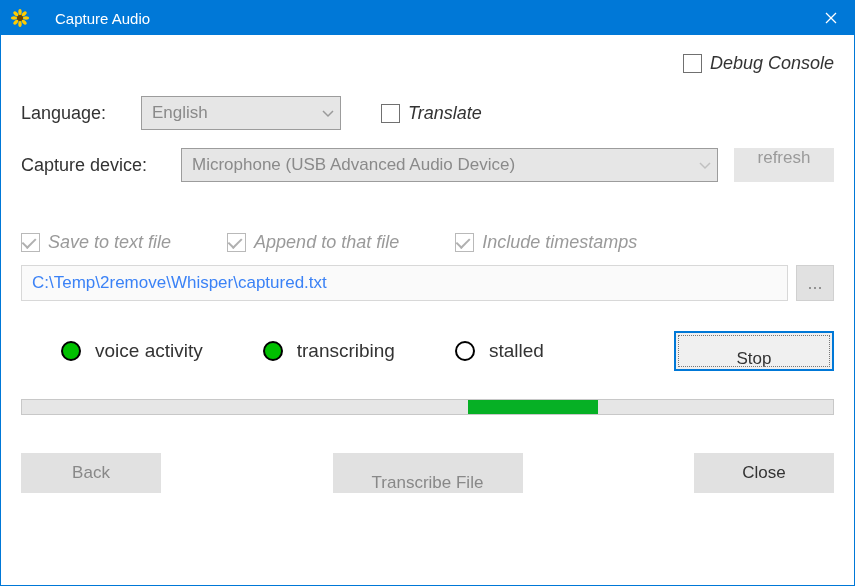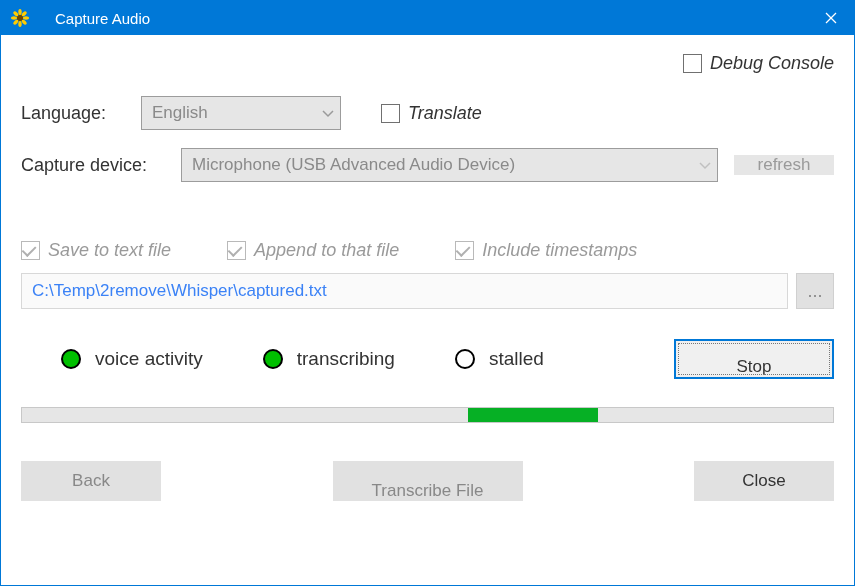--- a/index.html
+++ b/index.html
@@ -110,21 +110,21 @@
       display: inline-flex;
       align-items: center;
       font-size: 18px;
       font-style: italic;
     }
     .cb-label.disabled { color: #9a9a9a; }
     .translate-cb { margin-left: 40px; }
     .row-save {
       display: flex;
       gap: 56px;
-      margin-top: 40px;
+      margin-top: 32px;
       margin-bottom: 12px;
     }
     .row-save .cb-label { font-size: 18px; }
     .path-row {
       display: flex;
       align-items: stretch;
       gap: 8px;
       margin-bottom: 30px;
     }
     .path-input {
@@ -208,21 +208,21 @@
       align-items: center;
       justify-content: center;
       font-size: 17px;
       color: #888;
     }
     .btn-back { width: 140px; }
     .btn-transcribe { width: 190px; align-items: flex-end; }
     .btn-close { width: 140px; color: #333; }
     .btn-refresh {
       width: 100px;
-      height: 20px;
+      height: 34px;
       margin-left: 16px;
       background: #e6e6e6;
       color: #9a9a9a;
       display: flex;
       align-items: flex-start;
       justify-content: center;
       font-size: 17px;
     }
   </style>
 </head>

